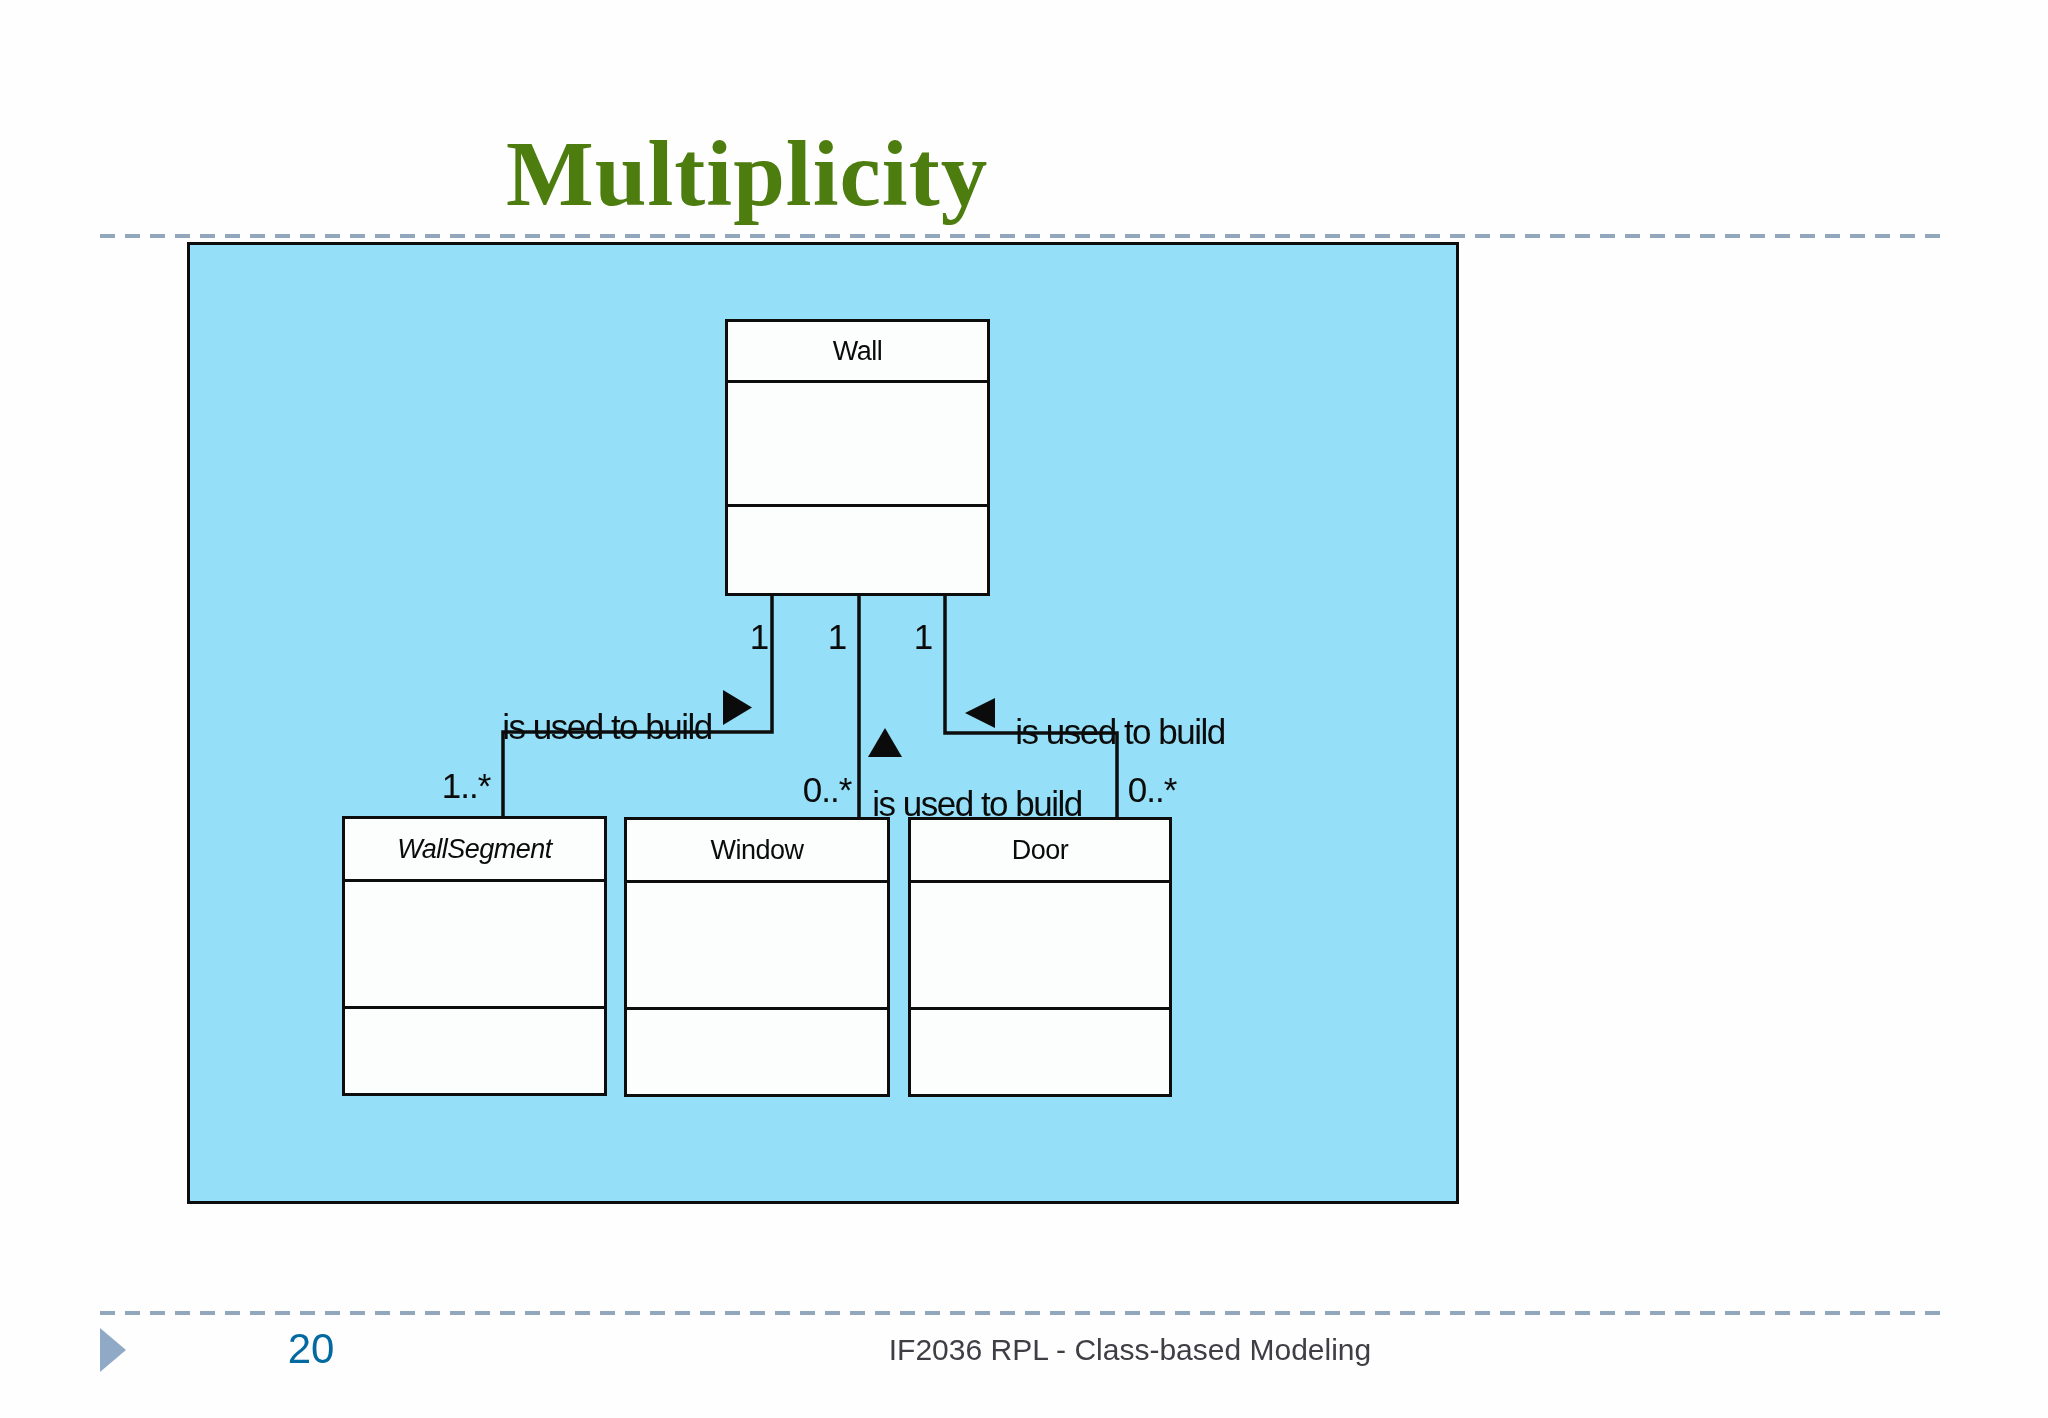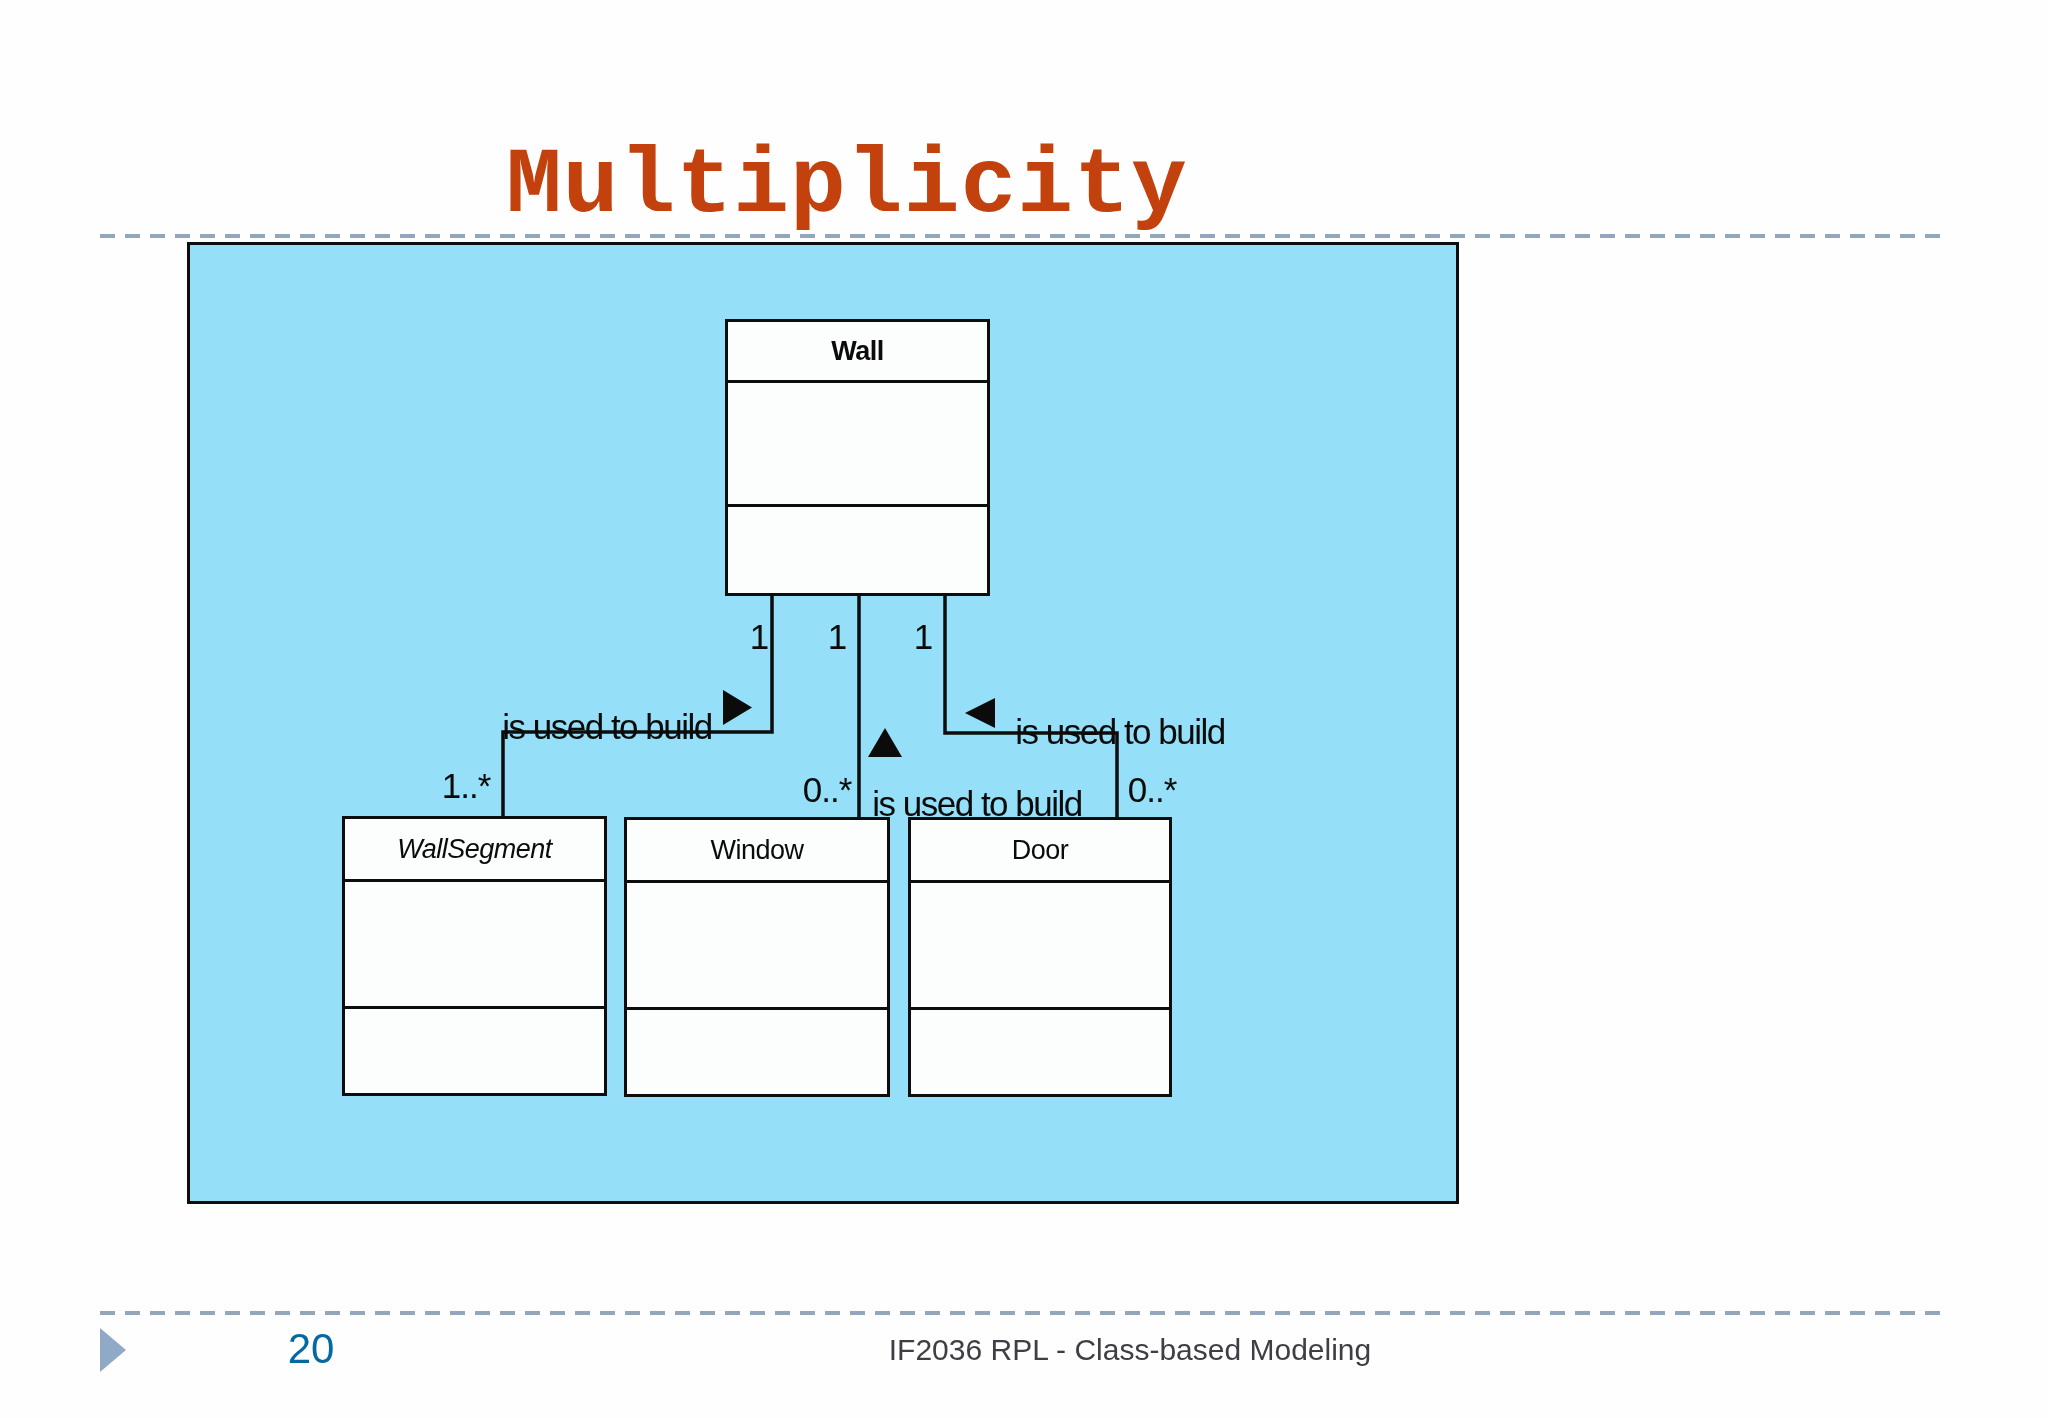--- a/index.html
+++ b/index.html
@@ -9,26 +9,26 @@
     background: #FEFEFE;
     font-family: "Liberation Sans", sans-serif;
     color: #111;
     overflow: hidden;
   }
 
   
   .slide-title {
     position: absolute;
     left: 506px;
-    top: 140px;
-    font-family: Liberation Mono, monospace;
+    top: 127px;
+    font-family: Liberation Serif, serif;
     font-size: 93px;
     line-height: 1;
     letter-spacing: 1px;
-    color: #c2410c;
+    color: #4d7c0f;
     white-space: nowrap;
   }
 
   
   .dashed-rule {
     position: absolute;
     left: 100px;
     width: 1845px;
     height: 4px;
     background: repeating-linear-gradient(90deg, #92A7BC 0 15px, transparent 15px 25px);
@@ -66,21 +66,21 @@
     align-items: center;
     justify-content: center;
     font-size: 27px;
     letter-spacing: -0.5px;
     color: #0b0b0b;
   }
   .uml-class .attr-compartment { border-bottom: 3px solid #0D0D0D; }
   .uml-class .op-compartment { flex: 1; }
 
   .uml-wall        { left: 535px; top: 74px;  width: 265px; height: 277px; }
-  .uml-wall .name-compartment { height: 61px; font-weight: bold; }
+  .uml-wall .name-compartment { height: 61px; }
   .uml-wall .attr-compartment { height: 124px; }
 
   .uml-wallsegment { left: 152px; top: 571px; width: 265px; height: 280px; font-style: italic; }
   .uml-window      { left: 434px; top: 572px; width: 266px; height: 280px; }
   .uml-door        { left: 718px; top: 572px; width: 264px; height: 280px; justify-content: flex-end; }
   .uml-wallsegment .name-compartment,
   .uml-window .name-compartment,
   .uml-door .name-compartment { height: 63px; }
   .uml-wallsegment .attr-compartment,
   .uml-window .attr-compartment,

